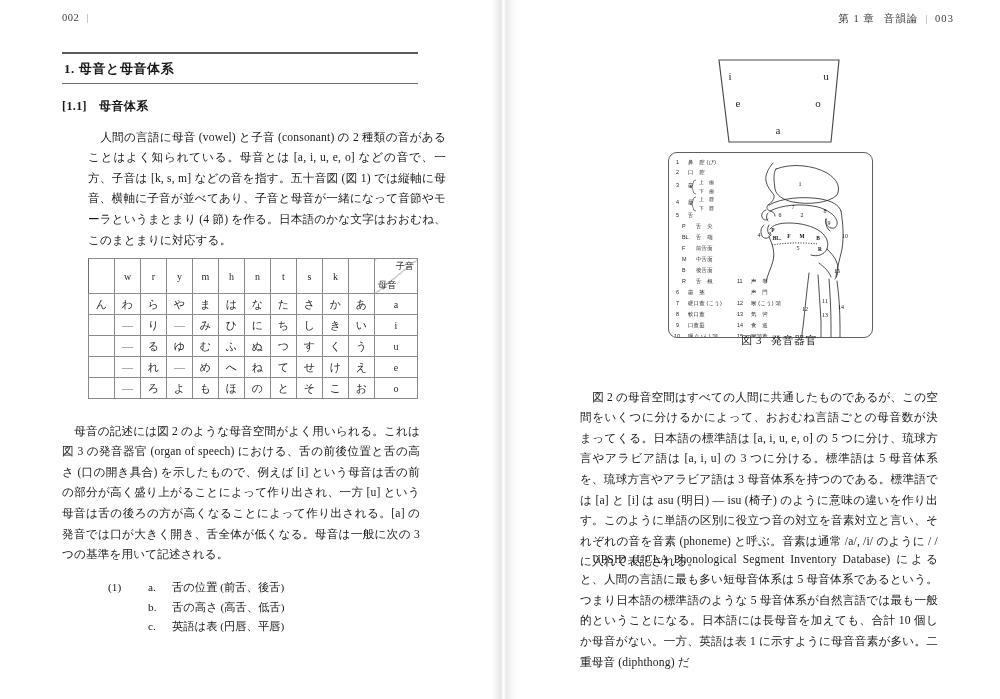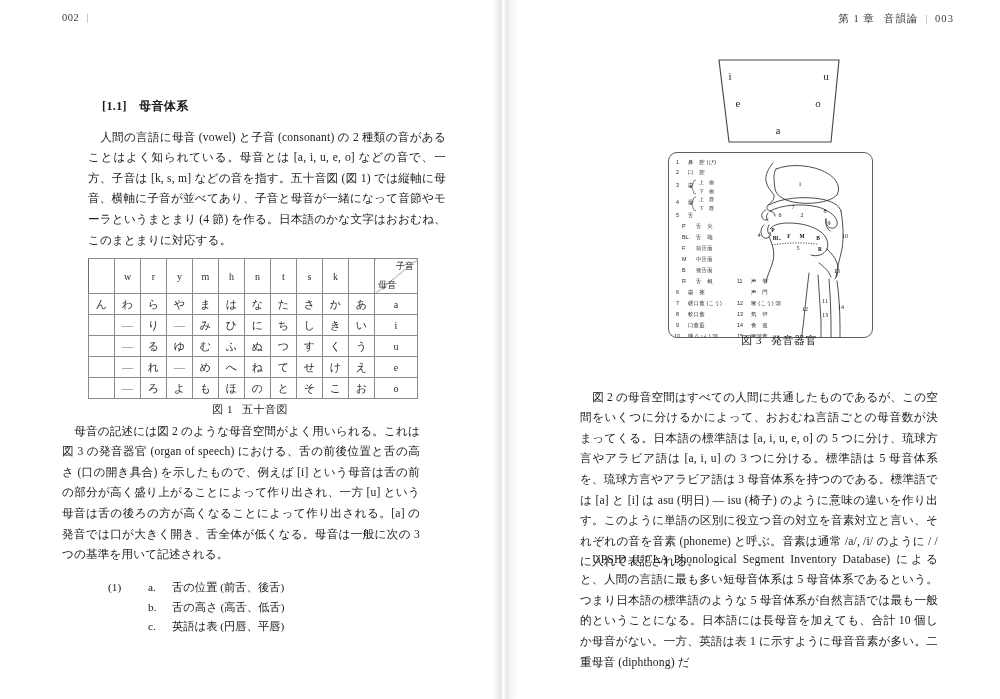--- a/index.html
+++ b/index.html
@@ -52,21 +52,21 @@
     font-size:13px;font-weight:bold;letter-spacing:.6px;
     padding:6px 0 5px 2px;
   }
   .sec-rule-bot{border-top:1px solid #6e6e6e;}
 
   .sub-head{
     position:absolute;left:62px;
     font-size:12px;font-weight:bold;letter-spacing:.4px;
     white-space:nowrap;
   }
-  .sub-head .num{padding-right:12px;margin-left:40px;}
+  .sub-head .num{padding-right:12px;}
 
   
   .para{
     position:absolute;
     font-size:11.6px;
     line-height:20.6px;
     text-align:justify;
     text-justify:inter-character;
     letter-spacing:.15px;
   }
@@ -146,20 +146,25 @@
 <body>
 
 <div class="spread">
 
   <div class="page page-left">
 
     <div class="runhead runhead-left">
       <span>002</span><span class="sep">|</span>
     </div>
 
+    <div class="sec-head" style="top:52px;">
+      <div class="sec-rule-top"></div>
+      <div class="sec-title">1. 母音と母音体系</div>
+      <div class="sec-rule-bot"></div>
+    </div>
 
     <div class="sub-head" style="top:98px;">
       <span class="num">[1.1]</span><span>母音体系</span>
     </div>
 
     <p class="para indent" style="left:62px;top:116px;width:358px;margin-left:26px;">人間の言語に母音 (vowel) と子音 (consonant) の 2 種類の音があることはよく知られている。母音とは [a, i, u, e, o] などの音で、一方、子音は [k, s, m] などの音を指す。五十音図 (図 1) では縦軸に母音、横軸に子音が並べてあり、子音と母音が一緒になって音節やモーラというまとまり (4 節) を作る。日本語のかな文字はおおむね、このまとまりに対応する。</p>
 
     <table class="gtable" style="left:88px;top:258px;">
       <tbody>
           <tr class="hdr">
@@ -250,23 +255,20 @@
         <td><span class="kana">の</span></td>
         <td><span class="kana">と</span></td>
         <td><span class="kana">そ</span></td>
         <td><span class="kana">こ</span></td>
         <td><span class="kana">お</span></td>
         <td class="lastcol"><span class="rom">o</span></td>
       </tr>
     </tbody>
       </table>
 
-    <div class="figcap" style="left:88px;top:402px;width:324px;">
-      <span class="cn">図 1</span><span>五十音図</span>
-    </div>
 
     <p class="para indent" style="left:62px;top:410px;width:358px;">母音の記述には図 2 のような母音空間がよく用いられる。これは図 3 の発音器官 (organ of speech) における、舌の前後位置と舌の高さ (口の開き具合) を示したもので、例えば [i] という母音は舌の前の部分が高く盛り上がることによって作り出され、一方 [u] という母音は舌の後ろの方が高くなることによって作り出される。[a] の発音では口が大きく開き、舌全体が低くなる。母音は一般に次の 3 つの基準を用いて記述される。</p>
 
     <div class="ex-block" style="left:108px;top:578px;">
       <div class="ex-row">
         <span class="ex-num">(1)</span>
         <span class="ex-lbl">a.</span>
         <span class="ex-txt">舌の位置 (前舌、後舌)</span>
       </div>
       <div class="ex-row">

